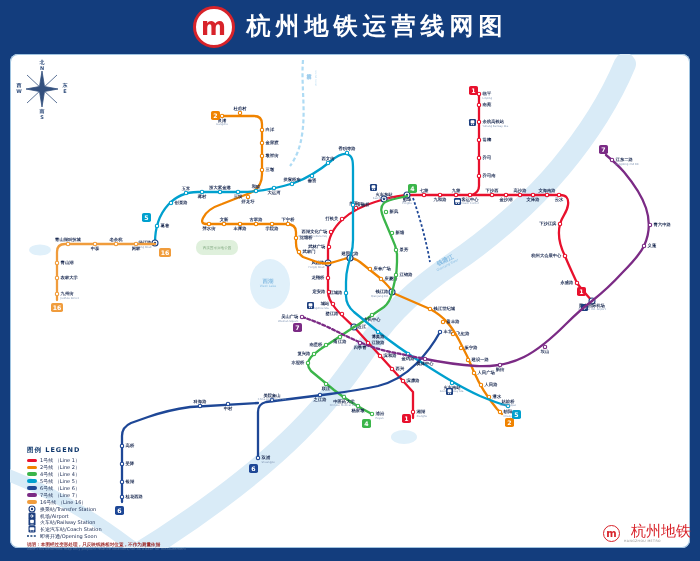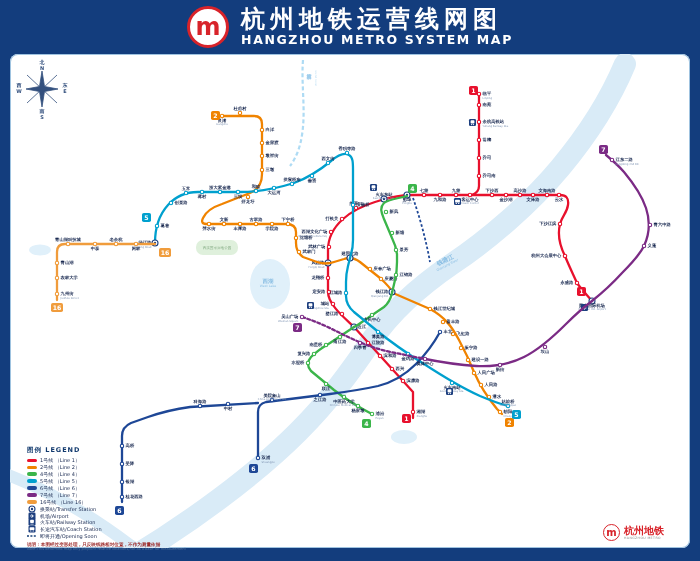--- a/index.html
+++ b/index.html
@@ -25,33 +25,32 @@
   .lg-swatch{width:10px;height:3.6px;border-radius:2px;margin-right:3px;flex:0 0 auto;}
   .lg-sym{width:10px;height:8px;margin-right:3px;flex:0 0 auto;}
   .lg-note{margin-top:2px;font-size:4.6px;color:#9e2f2f;font-weight:bold;white-space:nowrap;}
   .lg-note-en{font-size:3.6px;color:#51709a;white-space:nowrap;}
   
   #compass{position:absolute;left:14px;top:58px;}
   
   #footer-logo{position:absolute;left:603px;top:524px;display:flex;align-items:center;gap:4px;}
   #flogo{width:15px;height:15px;border-radius:50%;background:#fff;border:1.6px solid #d8232a;
     display:flex;align-items:center;justify-content:center;color:#d8232a;font-weight:bold;font-size:10px;}
-  #ftext-cn{font-size:10px;font-weight:bold;color:#d8232a;line-height:1;}
+  #ftext-cn{font-size:15px;font-weight:normal;color:#d8232a;line-height:1;margin-left:7px;}
   #ftext-en{font-size:3.2px;color:#8a8a8a;letter-spacing:.4px;}
 </style>
 </head>
 <body>
 
 <div id="stage">
 
   <div id="header">
     <div id="logo">m</div>
     <div id="titles">
       <div id="title-cn">杭州地铁运营线网图</div>
-      <div id="title-en">HANGZHOU METRO SYSTEM MAP</div>
     </div>
   </div>
 
   <div id="panel"></div>
 
   <svg id="mapsvg" viewBox="0 0 700 561">
       <defs>
         <clipPath id="panelclip">
           <rect x="10" y="54" width="680" height="494" rx="8"></rect>
         </clipPath>

